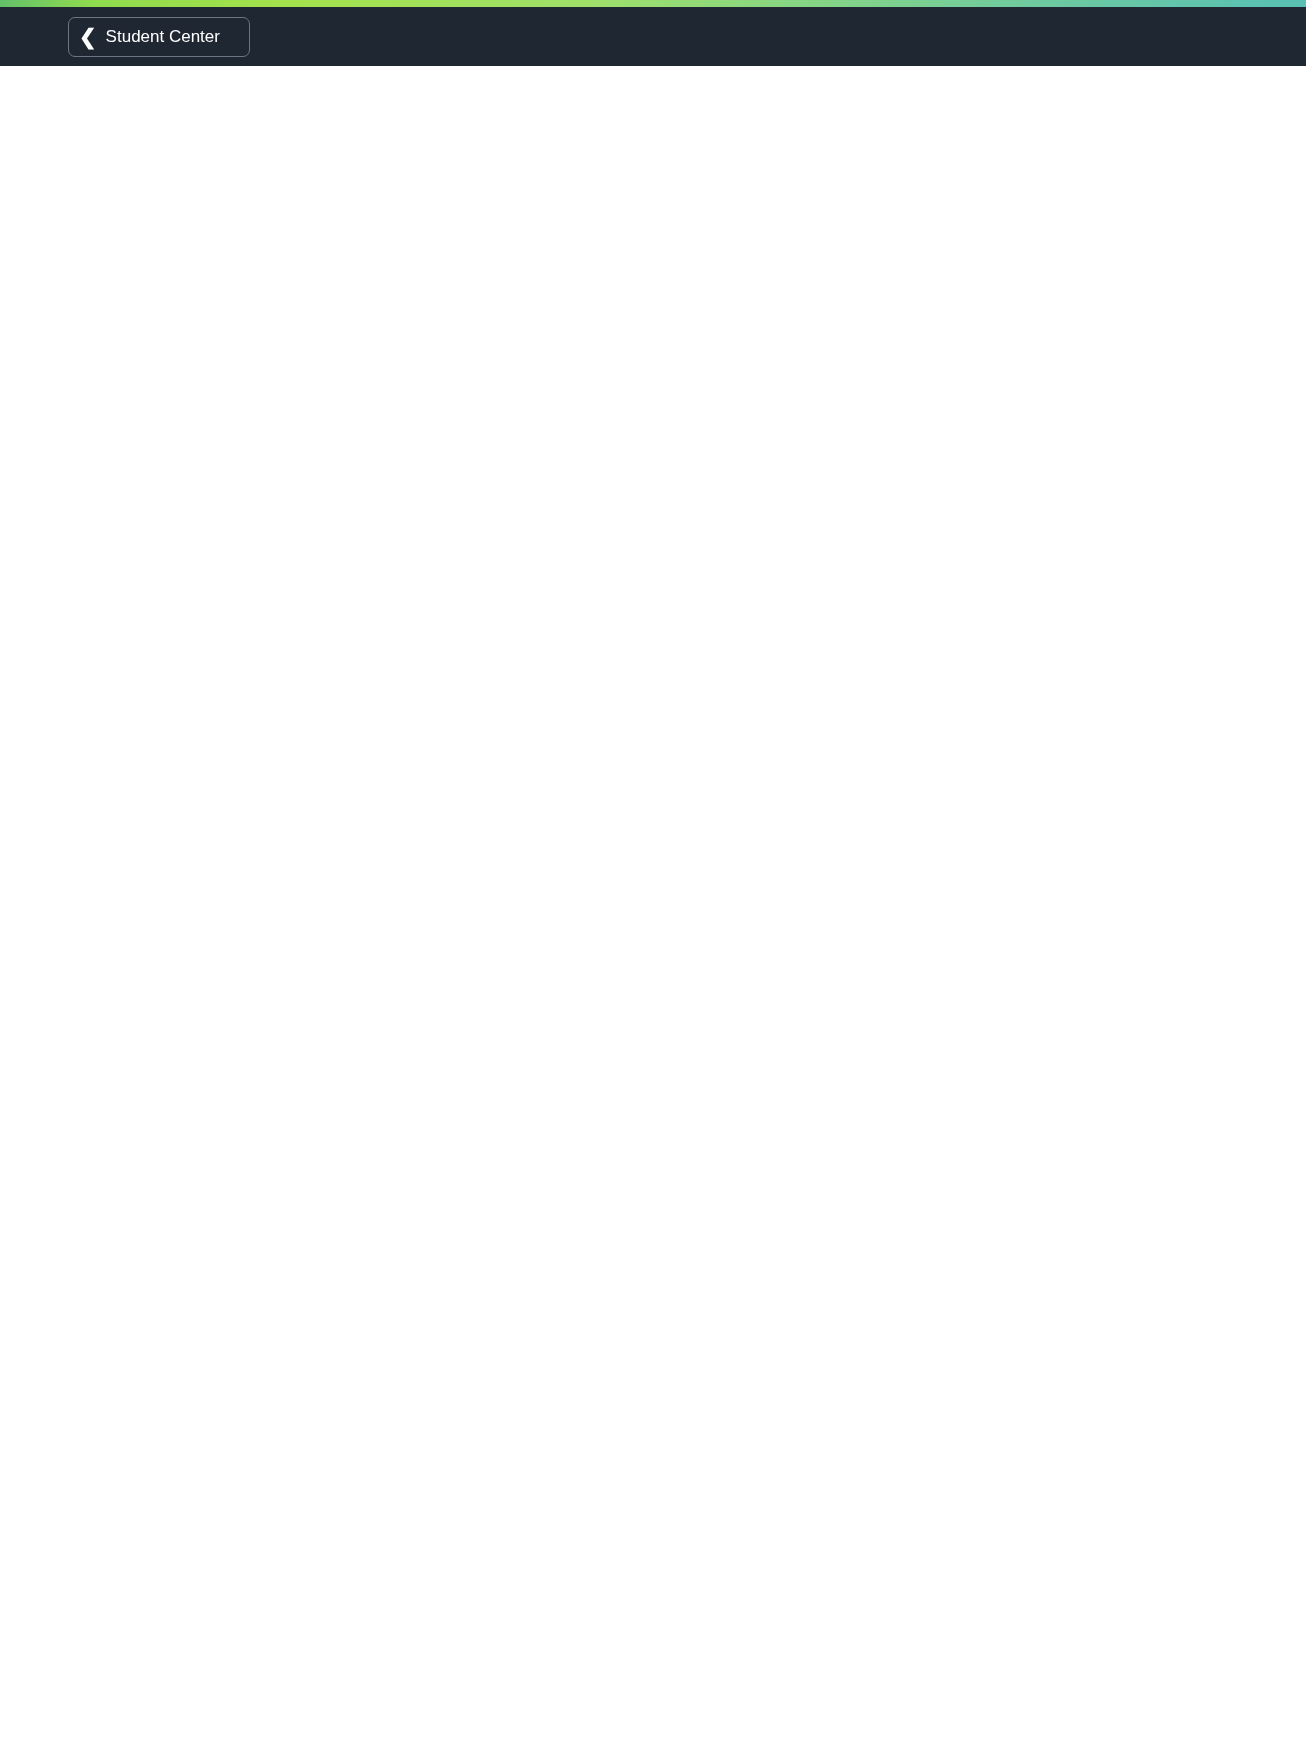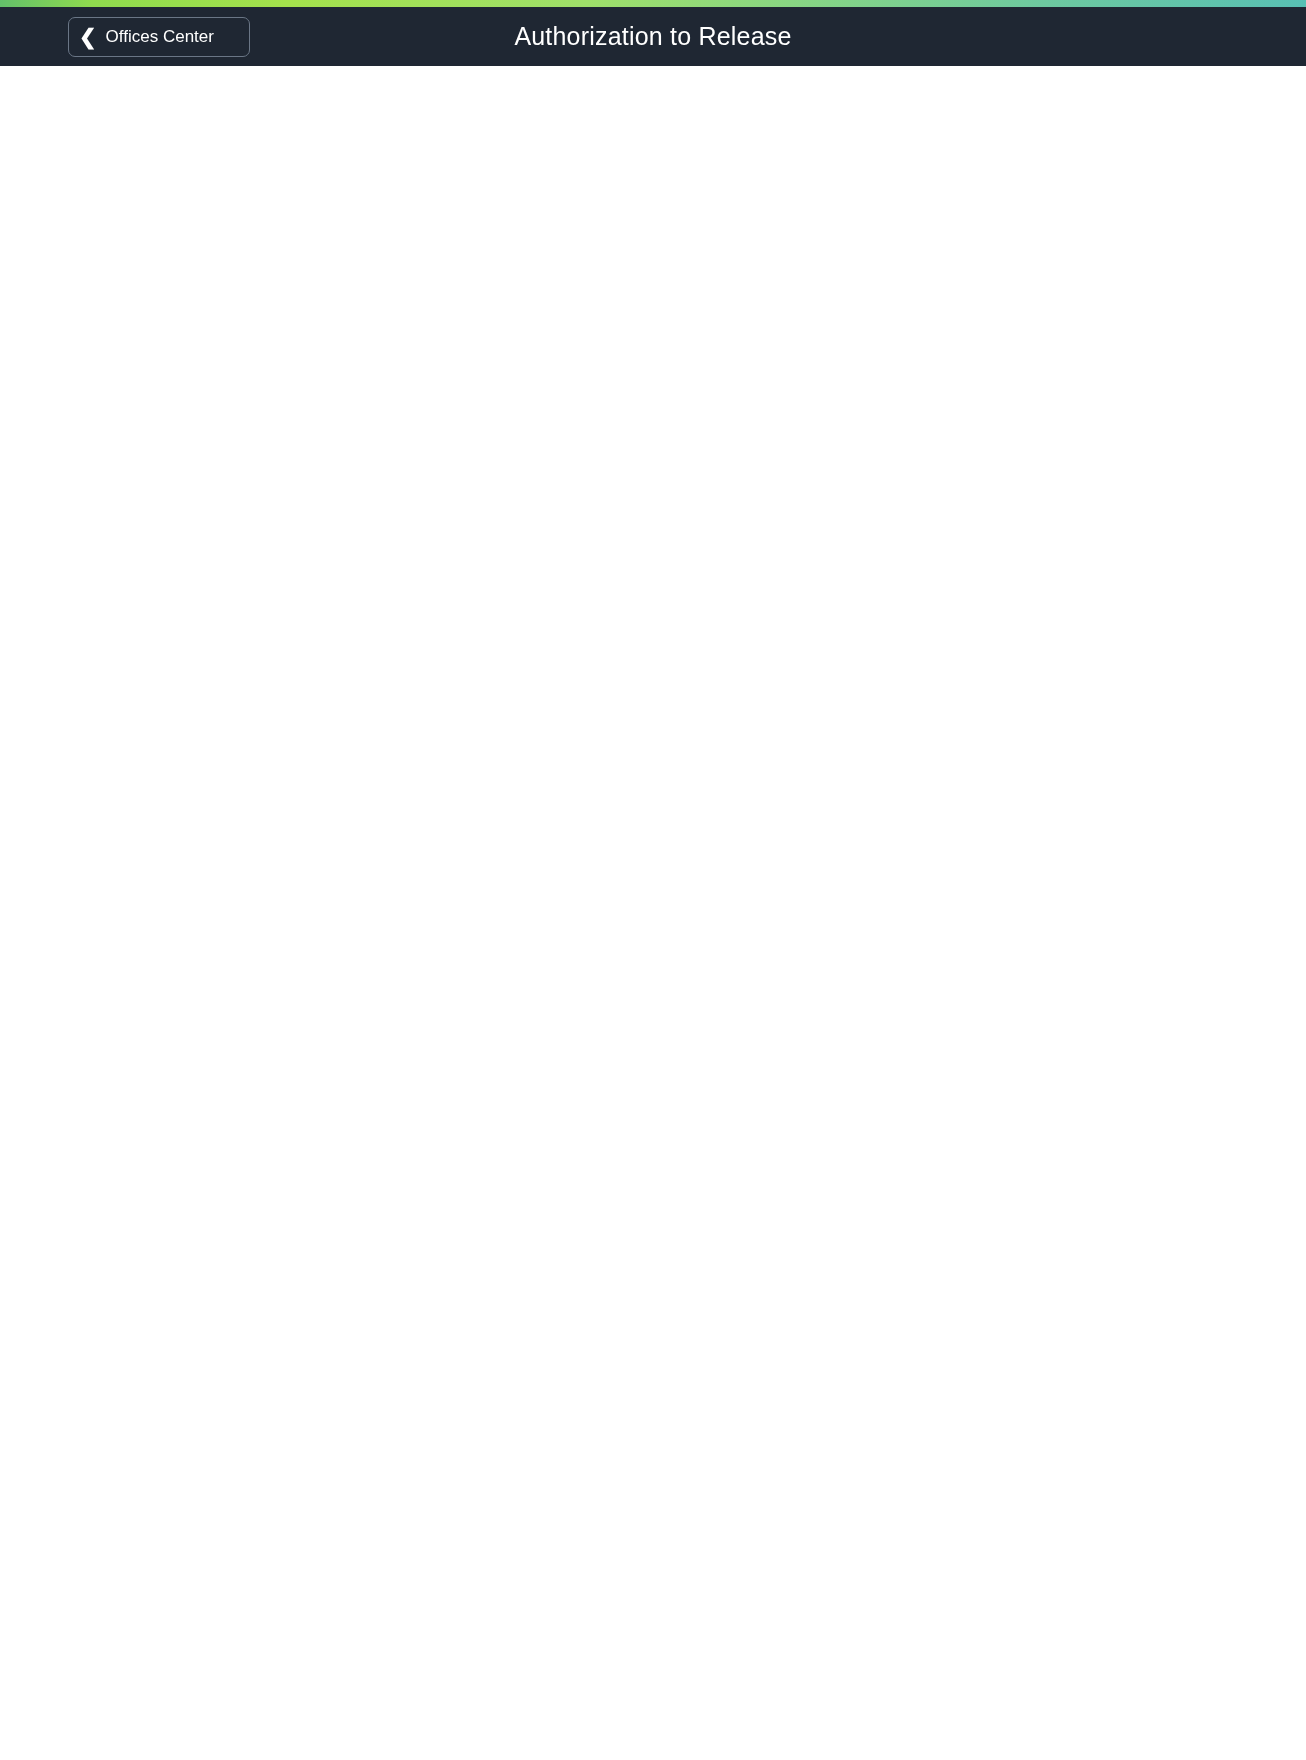--- a/index.html
+++ b/index.html
@@ -349,23 +349,22 @@
   }
 </style>
 </head>
 <body>
 
 <div class="grad-strip"></div>
 
 <div class="appbar">
   <div class="back-btn">
     <span class="chev">❮</span>
-    <span>Offices Center</span>
+    <span>Student Center</span>
   </div>
-  <div class="appbar-title">Authorization to Release</div>
 </div>
 
 <div class="page">
 
   <div class="student-name">Matty Matador</div>
   <div class="page-title-box">
     <span>Create an Authorization to Release</span>
   </div>
 
   <div class="marker" style="left:22px; top:193px;">1</div>

